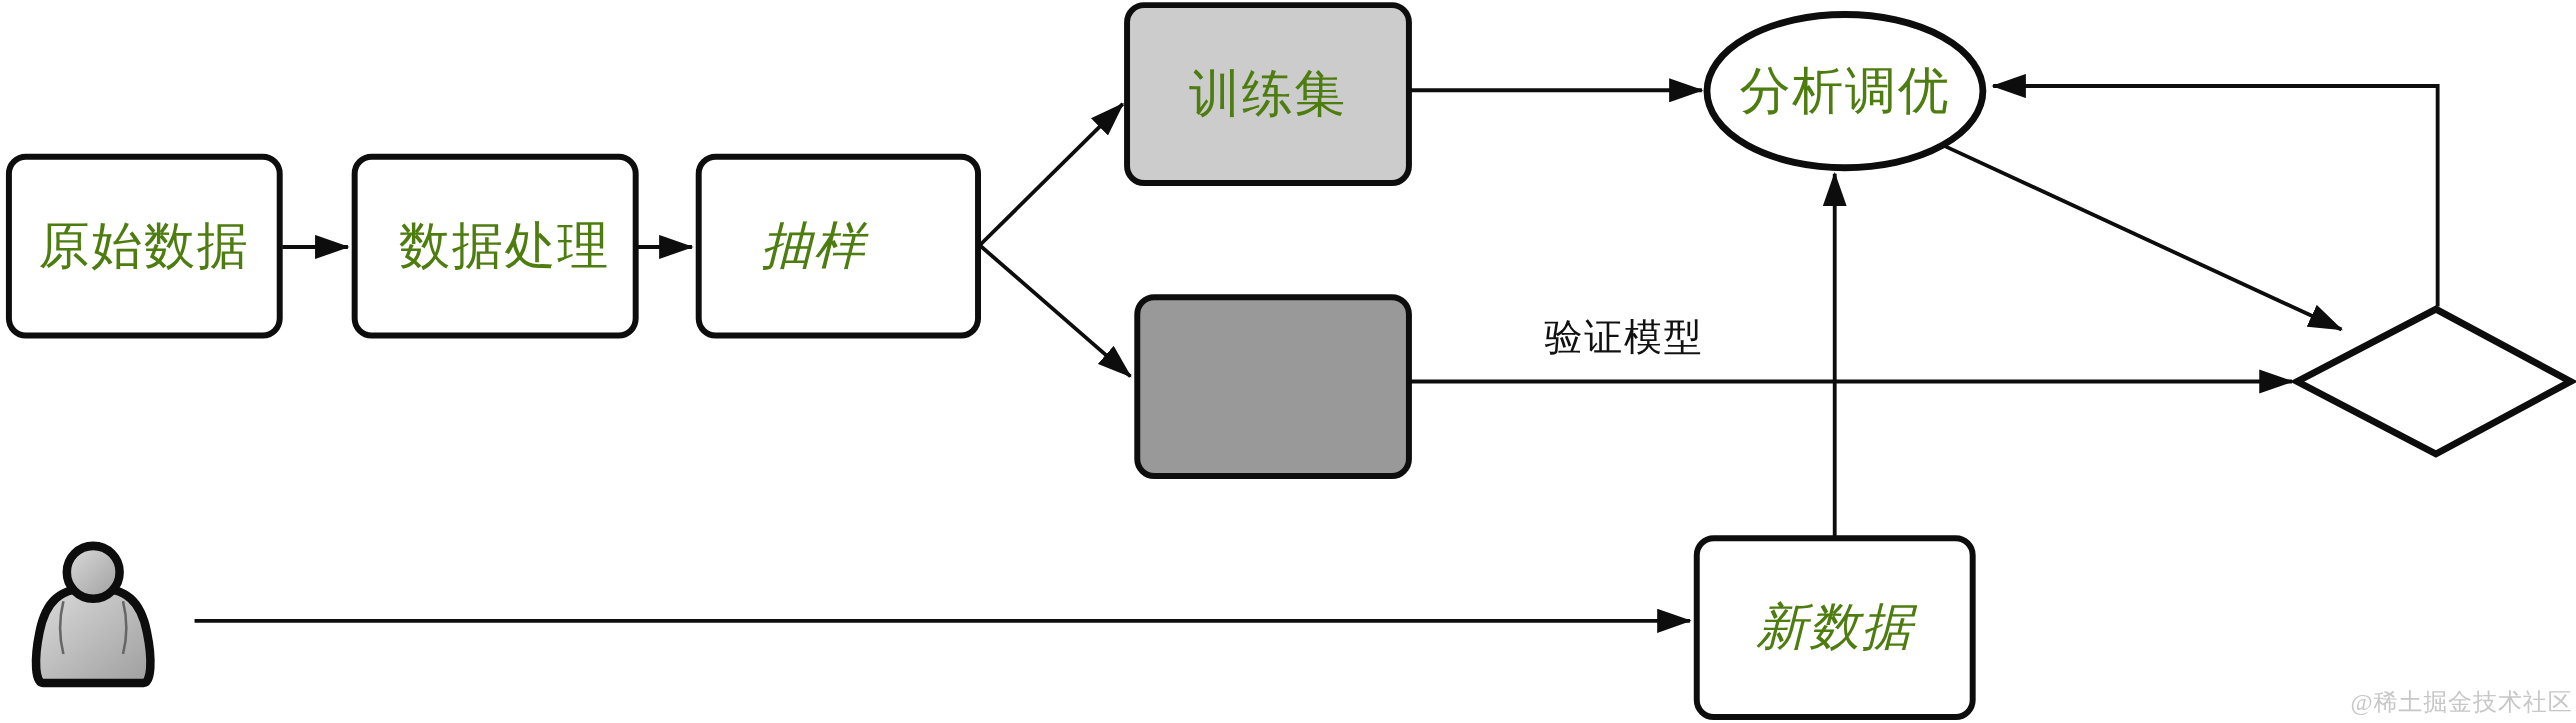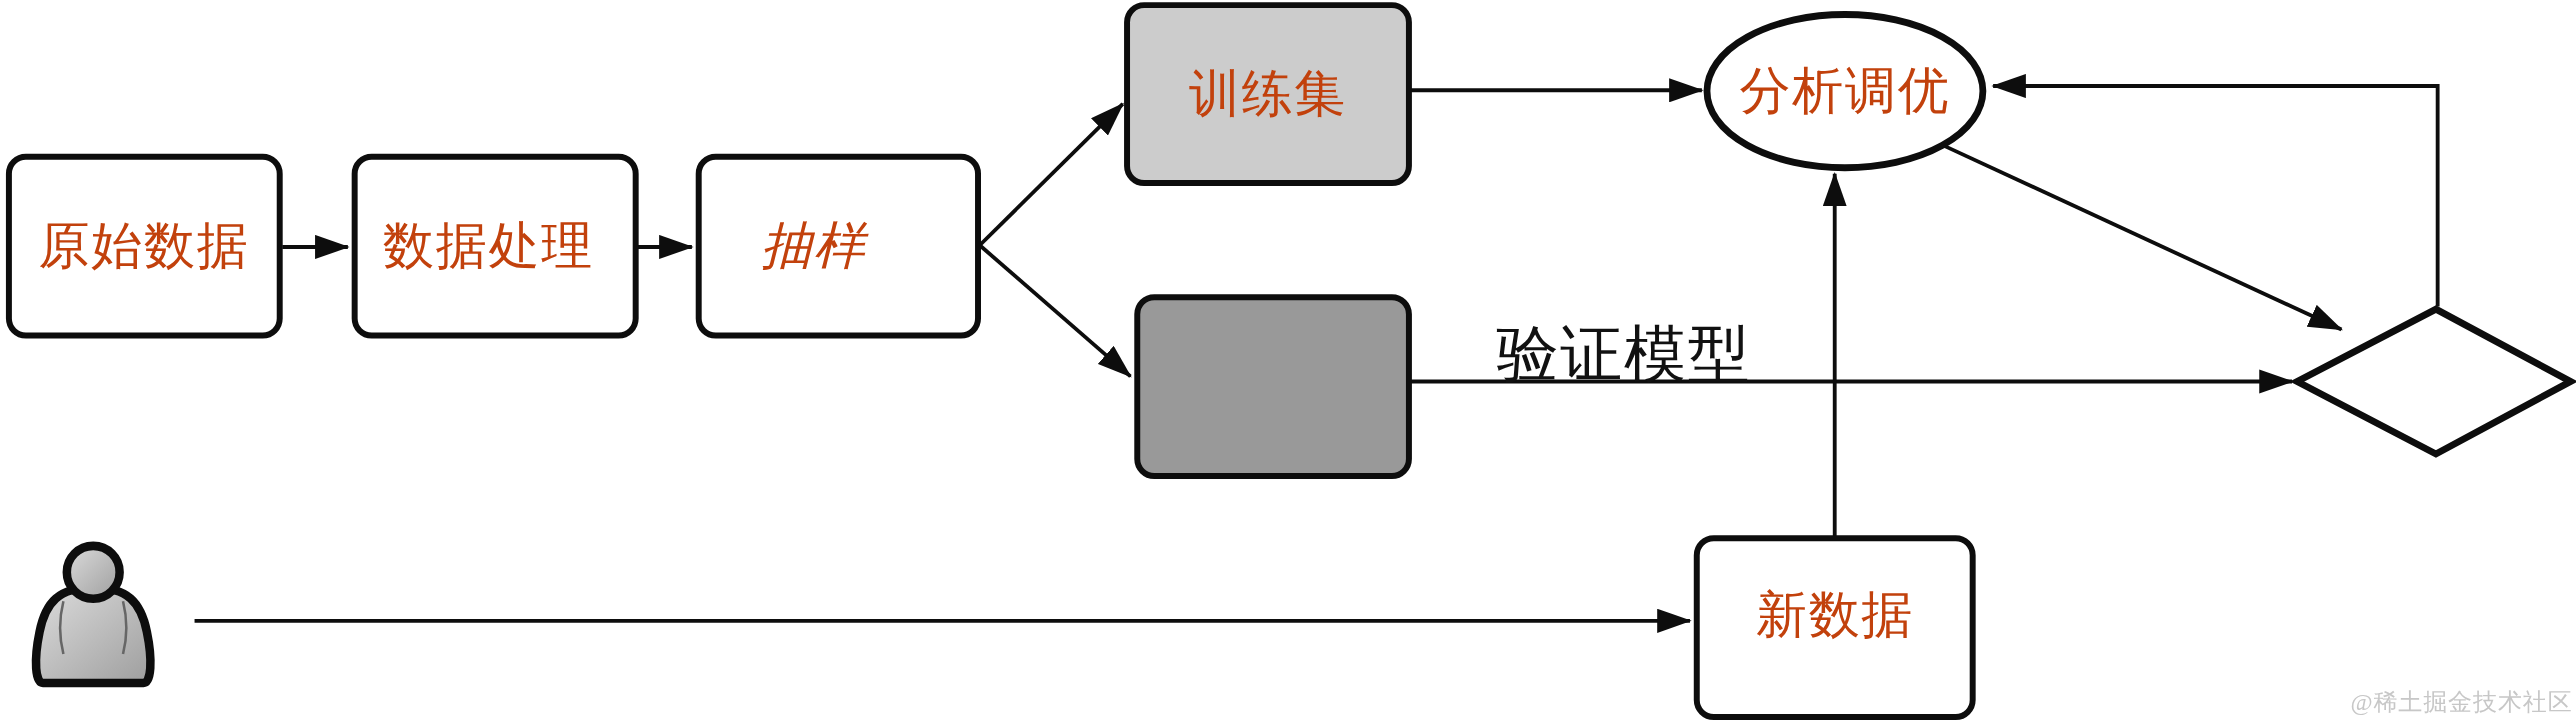--- a/index.html
+++ b/index.html
@@ -7,27 +7,27 @@
     position:relative;
     width:2576px;height:723px;
     background:#ffffff;
     overflow:hidden;
     font-family:"Liberation Serif","DejaVu Serif",serif;
   }
   .layer{position:absolute;left:0;top:0;width:2576px;height:723px;}
   .nlabel{
     position:absolute;
     display:flex;align-items:center;justify-content:center;
-    font-size:51px;color:#c2410c;letter-spacing:1.7px;
+    font-size:51px;color:#4d7c0f;letter-spacing:1.7px;
     white-space:nowrap;
   }
   .elabel{
     position:absolute;
     text-align:center;
-    font-size:62px;color:#111111;letter-spacing:1.7px;
+    font-size:38px;color:#111111;letter-spacing:1.7px;
     white-space:nowrap;
   }
   .watermark{
     position:absolute;
     right:3.4px;bottom:5.1px;
     font-size:24px;color:#c7c7c7;letter-spacing:0.9px;
     font-family:"Liberation Serif","DejaVu Serif",serif;
   }
 </style>
 </head>
@@ -70,24 +70,24 @@
 
     <g>
       <path d="M50,802 C41,802 39,776 46,742 C53,707 69,690 109,690 C149,690 165,707 172,742 C179,776 177,802 168,802 Z" fill="url(#personGrad)" stroke="#0d0d0d" stroke-width="10" stroke-linejoin="round"></path>
       <path d="M74,706 C69,726 69,748 74,768" stroke="#666666" stroke-width="3" fill="none"></path>
       <path d="M144,706 C149,726 149,748 144,768" stroke="#666666" stroke-width="3" fill="none"></path>
       <circle cx="109" cy="672" r="31" fill="url(#personGrad)" stroke="#0d0d0d" stroke-width="10"></circle>
     </g>
   </svg>
 
   <div class="nlabel" style="left:8.5px;top:157px;width:271px;height:179px;">原始数据</div>
-  <div class="nlabel" style="left:348px;top:157px;width:281px;height:179px;">数据处理</div>
+  <div class="nlabel" style="left:364px;top:157px;width:281px;height:179px;">数据处理</div>
   <div class="nlabel" style="left:674px;top:157px;width:279px;height:179px;font-style:italic;">抽样</div>
   <div class="nlabel" style="left:1127px;top:5.1px;width:282px;height:178px;">训练集</div>
   <div class="nlabel" style="left:1707px;top:14.5px;width:276px;height:153px;">分析调优</div>
-  <div class="nlabel" style="left:1697px;top:526px;width:276px;height:179px;">新数据</div>
+  <div class="nlabel" style="left:1697px;top:538px;width:276px;height:179px;font-style:italic;">新数据</div>
 
   <div class="elabel" style="left:1496px;top:312px;width:256px;">验证模型</div>
 
   <div class="watermark">@稀土掘金技术社区</div>
 
 </div>
 
 
 </body></html>

